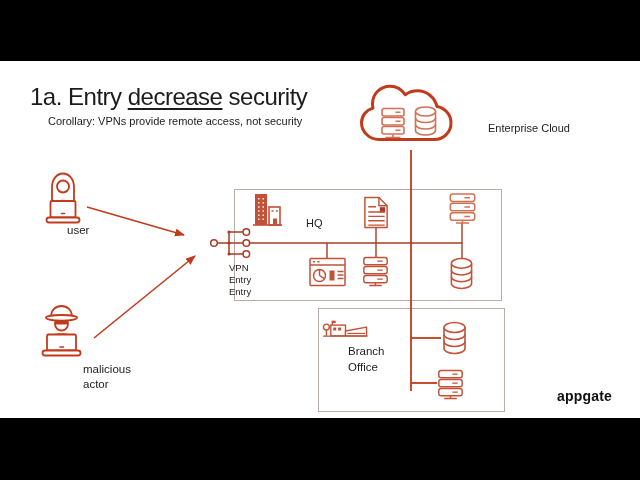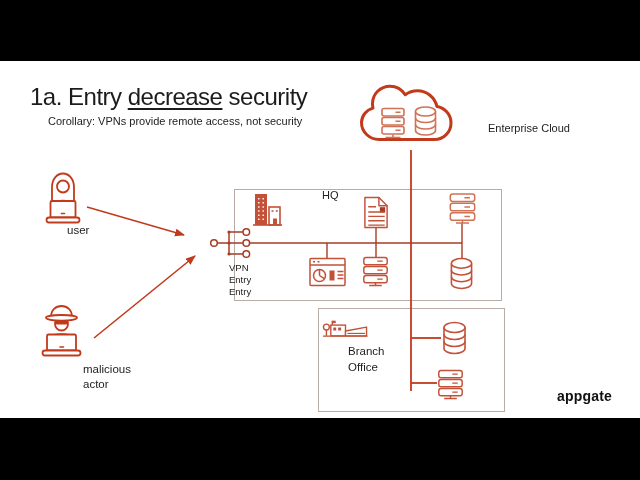--- a/index.html
+++ b/index.html
@@ -172,21 +172,21 @@
       <path class="si fn" stroke-width="1.4" d="M10.5 1.5 V6"></path>
       <rect class="fi" x="10.5" y="1.5" width="3.5" height="2.5"></rect>
       <rect class="si fw" stroke-width="1.4" x="9" y="6" width="15" height="11"></rect>
       <rect class="fi" x="11.5" y="8.5" width="3" height="3"></rect>
       <rect class="fi" x="16.5" y="8.5" width="3" height="3"></rect>
       <path class="si fw rl" stroke-width="1.4" d="M24 17 V12 L45.5 8 V17 Z"></path>
       <path class="si fn" stroke-width="1.2" d="M26 14.5 H44"></path>
       <path class="si fn" stroke-width="1.4" d="M1 17.2 H46.5"></path>
     </svg>
 
-    <div class="abs lbl" style="left:286px;top:128px;margin-left:16px;">HQ</div>
+    <div class="abs lbl" style="left:286px;top:156px;">HQ</div>
     <div class="abs lbl" style="left:468px;top:61px;">Enterprise Cloud</div>
     <div class="abs lbl small" style="left:209px;top:201px;width:40px;">VPN Entry Entry</div>
     <div class="abs lbl med" style="left:328px;top:282px;width:50px;line-height:16px;">Branch Office</div>
     <div class="abs lbl med" style="left:47px;top:162px;">user</div>
     <div class="abs lbl med" style="left:39px;top:301px;width:64px;margin-left:24px;">malicious actor</div>
 
     <div class="abs logo">appgate</div>
   </div>
 </div>
 

